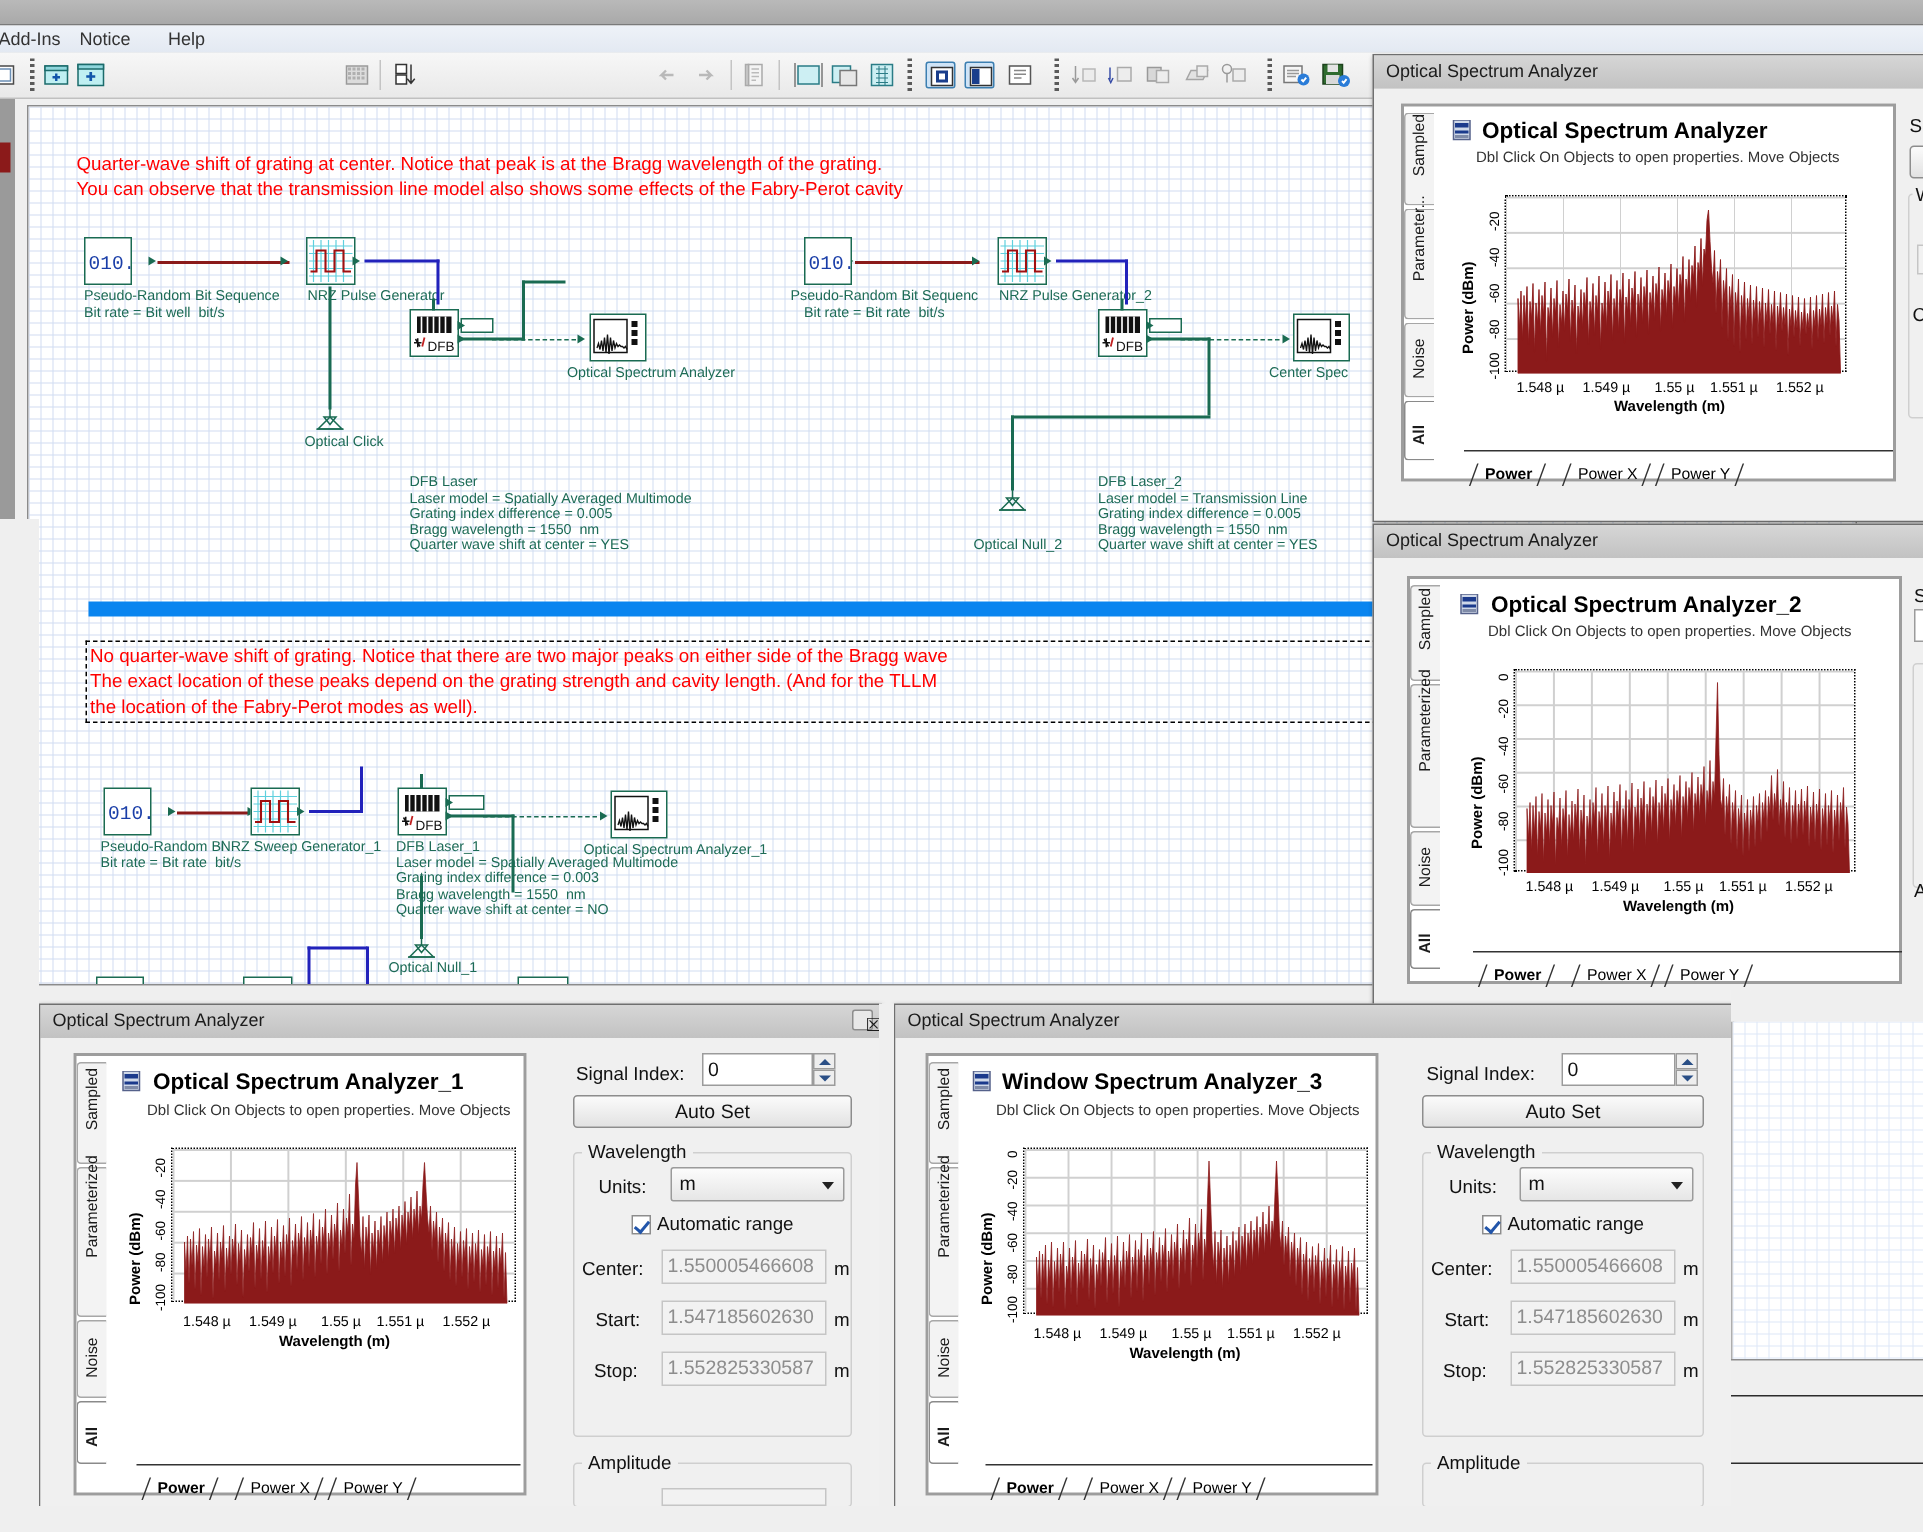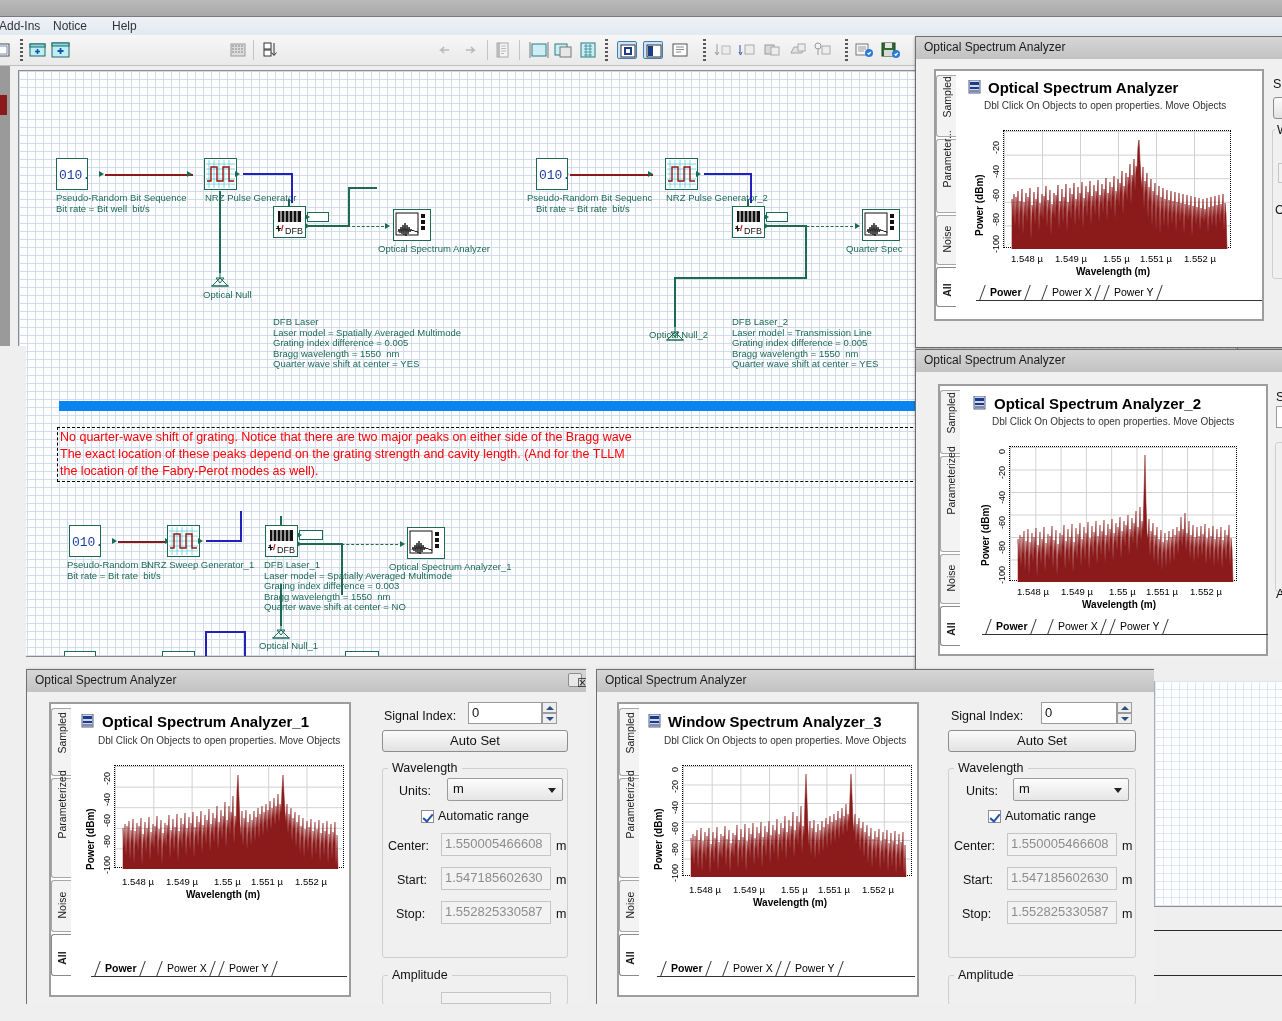--- a/index.html
+++ b/index.html
@@ -73,21 +73,21 @@
     background-image:
       linear-gradient(to right,#d0d0d0 1px,transparent 1px),
       linear-gradient(to bottom,#d0d0d0 1px,transparent 1px);}
   .axlabel{position:absolute;font-size:10px;font-weight:bold;color:#000;white-space:nowrap;}
   .ylabel{position:absolute;font-size:10px;font-weight:bold;color:#000;white-space:nowrap;
     transform:rotate(-90deg);transform-origin:left top;}
   .ytick{position:absolute;font-size:9px;color:#000;white-space:nowrap;
     transform:rotate(-90deg);transform-origin:left top;}
   .xtick{position:absolute;font-size:9.5px;color:#000;white-space:nowrap;}
   .htab{position:absolute;height:15px;font-size:10.5px;color:#000;white-space:nowrap;
-    padding:0 6px 0 8px;line-height:15px;}
+    padding:0 6px 0 8px;line-height:15px;margin-top:24px;}
   .htab .sl{position:absolute;left:0;top:0;width:8px;height:15px;
      border-left:1px solid #333;transform:skewX(-20deg);}
   .htab .sr{position:absolute;right:0;top:0;width:8px;height:15px;
      border-right:1px solid #333;transform:skewX(-20deg);}
   .htab.active{font-weight:bold;}
   .htline{position:absolute;height:1px;background:#333;}
 
   
   .lbl{position:absolute;font-size:12.5px;color:#111;white-space:nowrap;}
   .tfield{position:absolute;box-sizing:border-box;background:#fff;border:1px solid #9b9b9b;
@@ -284,20 +284,22 @@
         <rect x="4" y="9" width="9" height="6" fill="#d9d9d9"></rect>
         <circle cx="16" cy="13" r="4" fill="#2a7cd8"></circle>
         <path d="M14.7 13l1.1 1.2 1.9-2.4" stroke="#fff" stroke-width="1.3" fill="none"></path>
       </svg>
   </div>
 </div>
 
 <div class="canvas-outer">
   <div class="grid"></div>
 
+  <div class="note" style="left:32px;top:30px;">Quarter-wave shift of grating at center. Notice that peak is at the Bragg wavelength of the grating.
+You can observe that the transmission line model also shows some effects of the Fabry-Perot cavity</div>
 
   <div class="wire" style="left:86px;top:103px;width:88px;height:2px;background:#8b1a1a"></div>
   <div class="port" style="left:80px;top:100px"></div>
   <div class="port" style="left:168px;top:100px"></div>
 
   <div class="cmp" style="left:37px;top:87px;width:32px;height:32px">
     <svg width="28" height="18" viewBox="0 0 28 18" style="margin:6px 0 0 2px">
         <text x="0" y="14" font-family="Liberation Mono, monospace" font-size="13" fill="#1a3ea8">010..</text>
       </svg>
   </div>
@@ -360,21 +362,21 @@
   </div>
   <div class="cmplbl" style="left:359px;top:173px">Optical Spectrum Analyzer</div>
 
   <div class="wire" style="left:200px;top:120px;width:2px;height:82px;background:#1a6b52"></div>
   <svg style="position:absolute;left:190px;top:198px" width="22" height="22">
       <path d="M11 2v7" stroke="#1a6b52" fill="none"></path>
       <path d="M7 9h8l-4 5z" fill="none" stroke="#1a6b52"></path>
       <path d="M2 17h18" stroke="#1a6b52"></path>
       <path d="M11 9l-8 8h16z" fill="none" stroke="#1a6b52"></path>
     </svg>
-  <div class="cmplbl" style="left:184px;top:219px">Optical Null</div>
+  <div class="cmplbl" style="left:184px;top:219px">Optical Click</div>
 
   <div class="wire" style="left:551px;top:103px;width:83px;height:2px;background:#8b1a1a"></div>
   <div class="port" style="left:545px;top:100px"></div>
   <div class="port" style="left:629px;top:100px"></div>
   <div class="cmp" style="left:517px;top:87px;width:32px;height:32px">
     <svg width="28" height="18" viewBox="0 0 28 18" style="margin:6px 0 0 2px">
         <text x="0" y="14" font-family="Liberation Mono, monospace" font-size="13" fill="#1a3ea8">010..</text>
       </svg>
   </div>
   <div class="cmplbl" style="left:508px;top:122px">Pseudo-Random Bit Sequenc</div>
@@ -421,28 +423,28 @@
     <svg width="36" height="30" viewBox="0 0 36 30">
         <rect x="2" y="3" width="22" height="22" fill="#fff" stroke="#111"></rect>
         <path d="M4 22l1-3 1 4 1-6 1 7 1-9 1 10 1-12 1 13 1-11 1 9 1-7 1 5 1-3 1 2 1-1 1 1 1 0 1 1 1-1 1 2" fill="none" stroke="#111" stroke-width=".9"></path>
         <g fill="#111">
           <rect x="27" y="4" width="4" height="4"></rect>
           <rect x="27" y="10" width="4" height="4"></rect>
           <rect x="27" y="16" width="4" height="4"></rect>
         </g>
       </svg>
   </div>
-  <div class="cmplbl" style="left:827px;top:173px">Quarter Spec</div>
+  <div class="cmplbl" style="left:827px;top:173px">Center Spec</div>
   <svg style="position:absolute;left:645px;top:252px" width="22" height="22">
       <path d="M11 2v7" stroke="#1a6b52" fill="none"></path>
       <path d="M7 9h8l-4 5z" fill="none" stroke="#1a6b52"></path>
       <path d="M2 17h18" stroke="#1a6b52"></path>
       <path d="M11 9l-8 8h16z" fill="none" stroke="#1a6b52"></path>
     </svg>
-  <div class="cmplbl" style="left:630px;top:259px">Optical Null_2</div>
+  <div class="cmplbl" style="left:630px;top:288px">Optical Null_2</div>
 
   <div class="bluebar" style="left:40px;top:330px;width:859px;height:10px"></div>
 
   <div class="note dashed" style="left:38px;top:356px;width:860px;">No quarter-wave shift of grating. Notice that there are two major peaks on either side of the Bragg wave
 The exact location of these peaks depend on the grating strength and cavity length. (And for the TLLM
 the location of the Fabry-Perot modes as well).</div>
 
   <div class="wire" style="left:99px;top:470px;width:53px;height:2px;background:#8b1a1a"></div>
   <div class="port" style="left:93px;top:467px"></div>
   <div class="port" style="left:146px;top:467px"></div>

